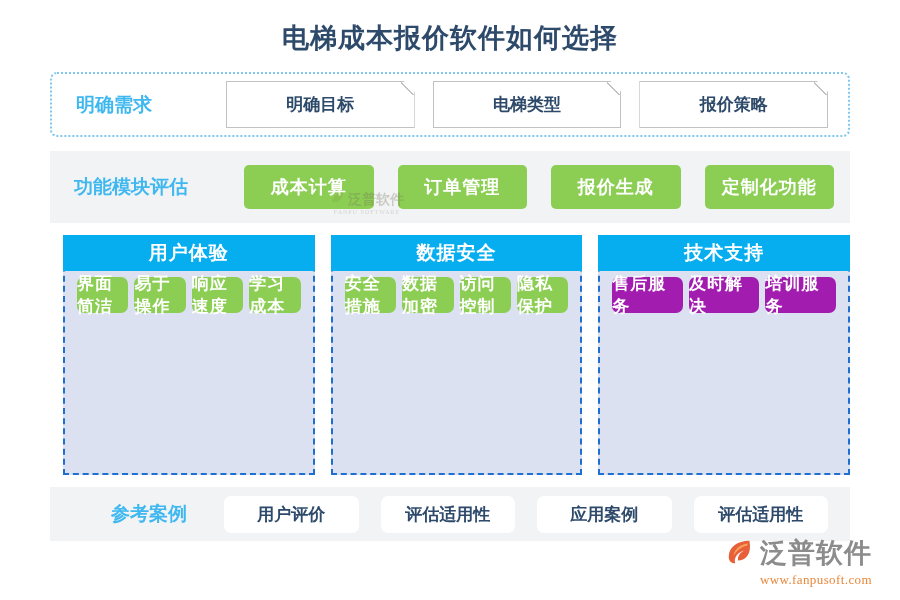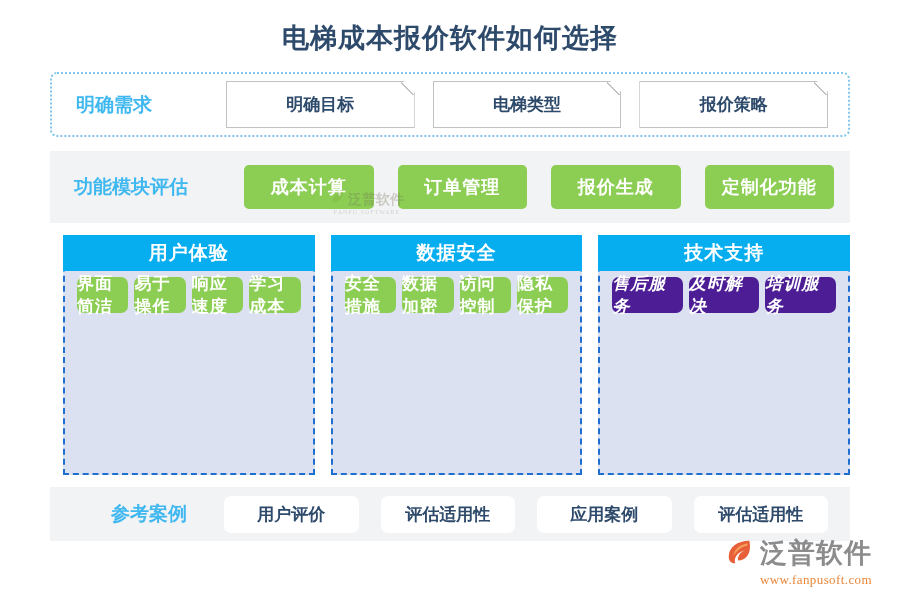--- a/index.html
+++ b/index.html
@@ -159,21 +159,21 @@
     border-radius: 7px;
     display: flex;
     align-items: center;
     justify-content: center;
     color: #ffffff;
     font-size: 17px;
     font-weight: bold;
     letter-spacing: 1px;
   }
   .col-item.green { background: #8cce54; }
-  .col-item.blue  { background: #4c1d95; font-style: italic; }
+  .col-item.blue  { background: #a21caf; }
 
   
   .sec-cases {
     height: 54px;
     background: #f2f3f5;
     margin-top: 12px;
     padding: 0 16px;
     text-align: center;
   }
   .sec-cases .band-label {

